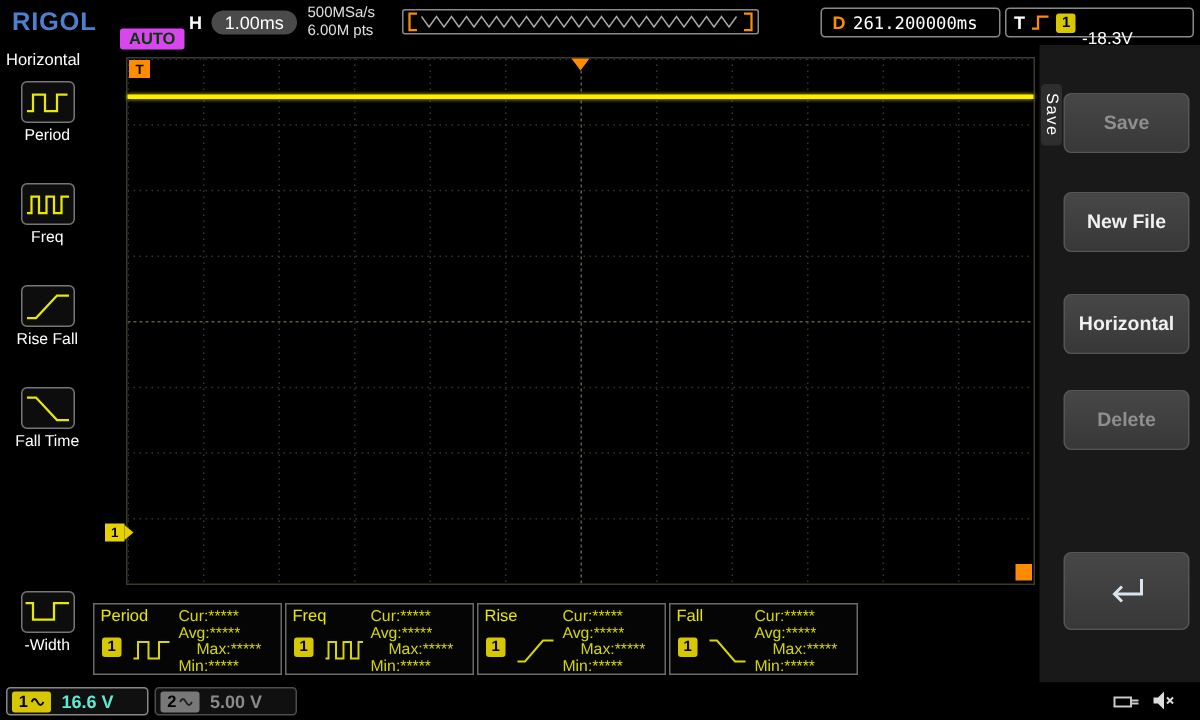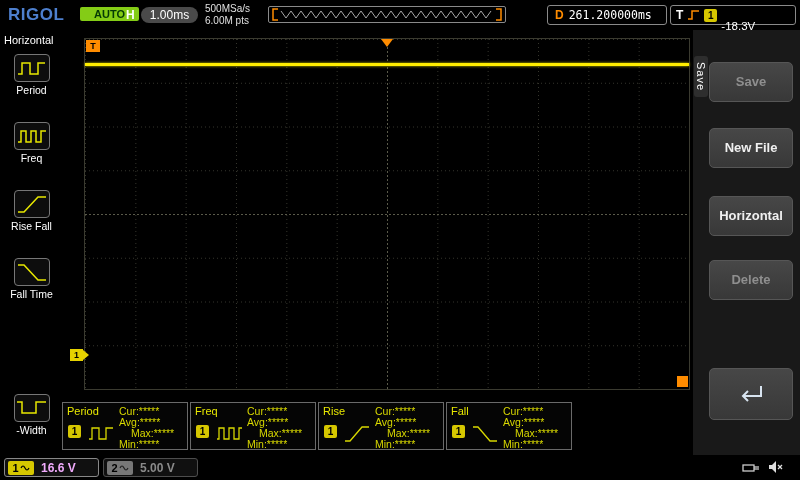--- a/index.html
+++ b/index.html
@@ -7,21 +7,21 @@
   body {
     width:800px; height:480px; background:#000;
     font-family:"Liberation Sans", sans-serif;
     position:relative; overflow:hidden;
     -webkit-font-smoothing:antialiased;
   }
 
   
   #topbar { position:absolute; left:0; top:0; width:800px; height:30px; background:#000; }
   .logo { position:absolute; left:8px; top:5px; font-size:17px; font-weight:bold; color:#4d7fce; letter-spacing:.5px; }
-  .auto-badge { position:absolute; left:80px; top:7px; background:#84cc16; color:#043a04; font-size:11px; font-weight:bold; padding:1px 14px; border-radius:2px; }
+  .auto-badge { position:absolute; left:80px; top:19px; background:#d946ef; color:#043a04; font-size:11px; font-weight:bold; padding:1px 6px; border-radius:2px; }
   .h-label { position:absolute; left:126px; top:8px; color:#fff; font-weight:bold; font-size:12px; }
   .tb-pill { position:absolute; left:141px; top:7px; width:57px; height:16px; background:#4a4a4a; border-radius:8px; color:#fff; font-size:12px; text-align:center; line-height:16px; }
   .rate-block { position:absolute; left:205px; top:3px; color:#e0e0e0; font-size:10px; line-height:12px; }
   .preview-box { position:absolute; left:268px; top:6px; width:238px; height:17px; border:1px solid #8a8a8a; border-radius:2px; background:#000; }
   .preview-box svg { display:block; width:100%; height:100%; }
   .d-box { position:absolute; left:547px; top:5px; width:120px; height:20px; border:1px solid #8a8a8a; border-radius:3px; display:flex; align-items:center; padding:0 7px; }
   .d-label { color:#ff8c00; font-weight:bold; font-size:12px; }
   .d-value { color:#fff; font-size:11.5px; margin-left:5px; font-family:"DejaVu Sans Mono", monospace; }
   .t-box { position:absolute; left:670px; top:5px; width:126px; height:20px; border:1px solid #8a8a8a; border-radius:3px; display:flex; align-items:center; gap:4px; padding:0 5px; }
   .t-label { color:#fff; font-weight:bold; font-size:12px; }
@@ -70,21 +70,21 @@
   
   #bottombar { position:absolute; left:0; top:455px; width:800px; height:25px; background:#000; }
   .ch-box { position:absolute; top:3px; width:95px; height:19px; border-radius:3px; background:#101010; display:flex; align-items:center; padding:0 3px; gap:7px; }
   .ch-box.ch1 { left:4px; border:1px solid #888; }
   .ch-box.ch2 { left:103px; border:1px solid #4d4d4d; }
   .ch-badge { width:26px; height:14px; border-radius:2px; display:flex; align-items:center; justify-content:center; gap:1px; }
   .ch1 .ch-badge { background:#d6c700; }
   .ch2 .ch-badge { background:#787878; }
   .ch-num { font-size:11px; font-weight:bold; color:#000; line-height:14px; }
   .ch-scale { font-size:12px; font-weight:bold; }
-  .ch1 .ch-scale { color:#f0abfc; }
+  .ch1 .ch-scale { color:#5eead4; }
   .ch2 .ch-scale { color:#8a8a8a; }
   .usb-icon { position:absolute; left:742px; top:7px; }
   .speaker-icon { position:absolute; left:768px; top:5px; }
 </style>
 </head>
 <body>
 
 <div id="topbar">
   <span class="logo">RIGOL</span>
   <span class="auto-badge">AUTO</span>

